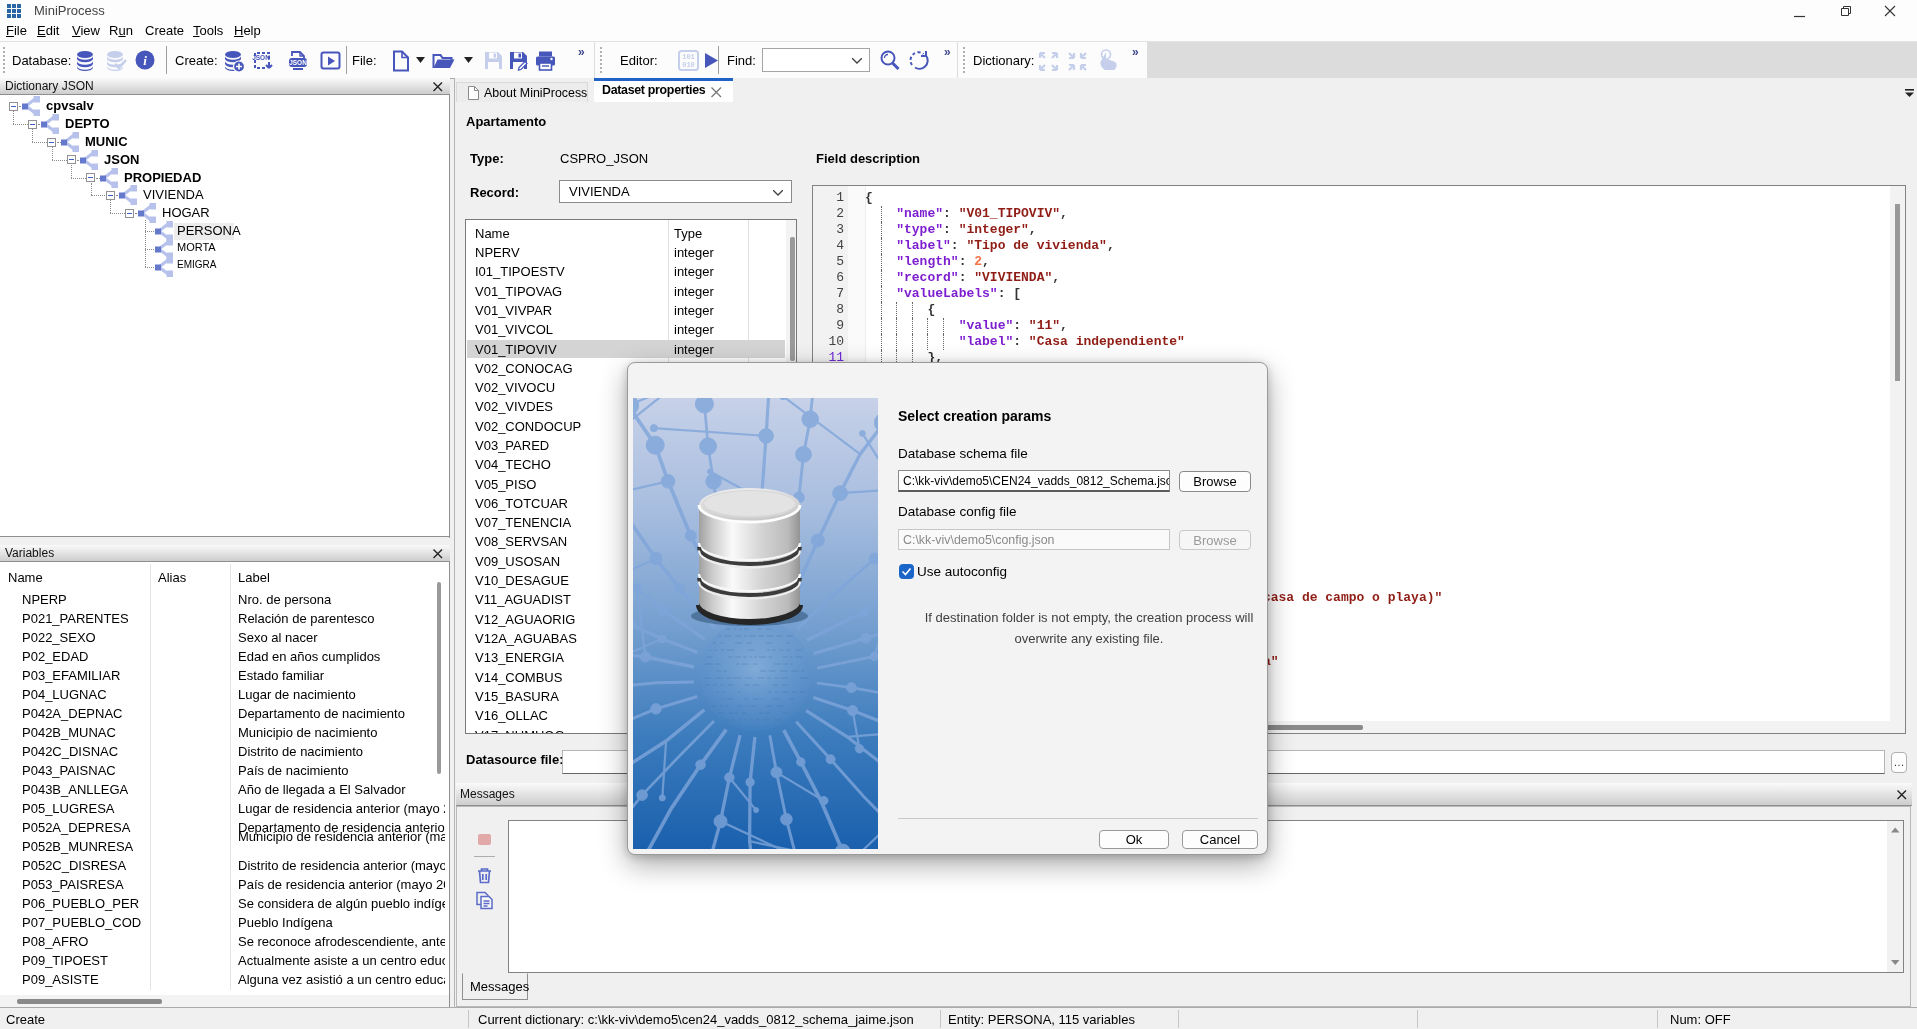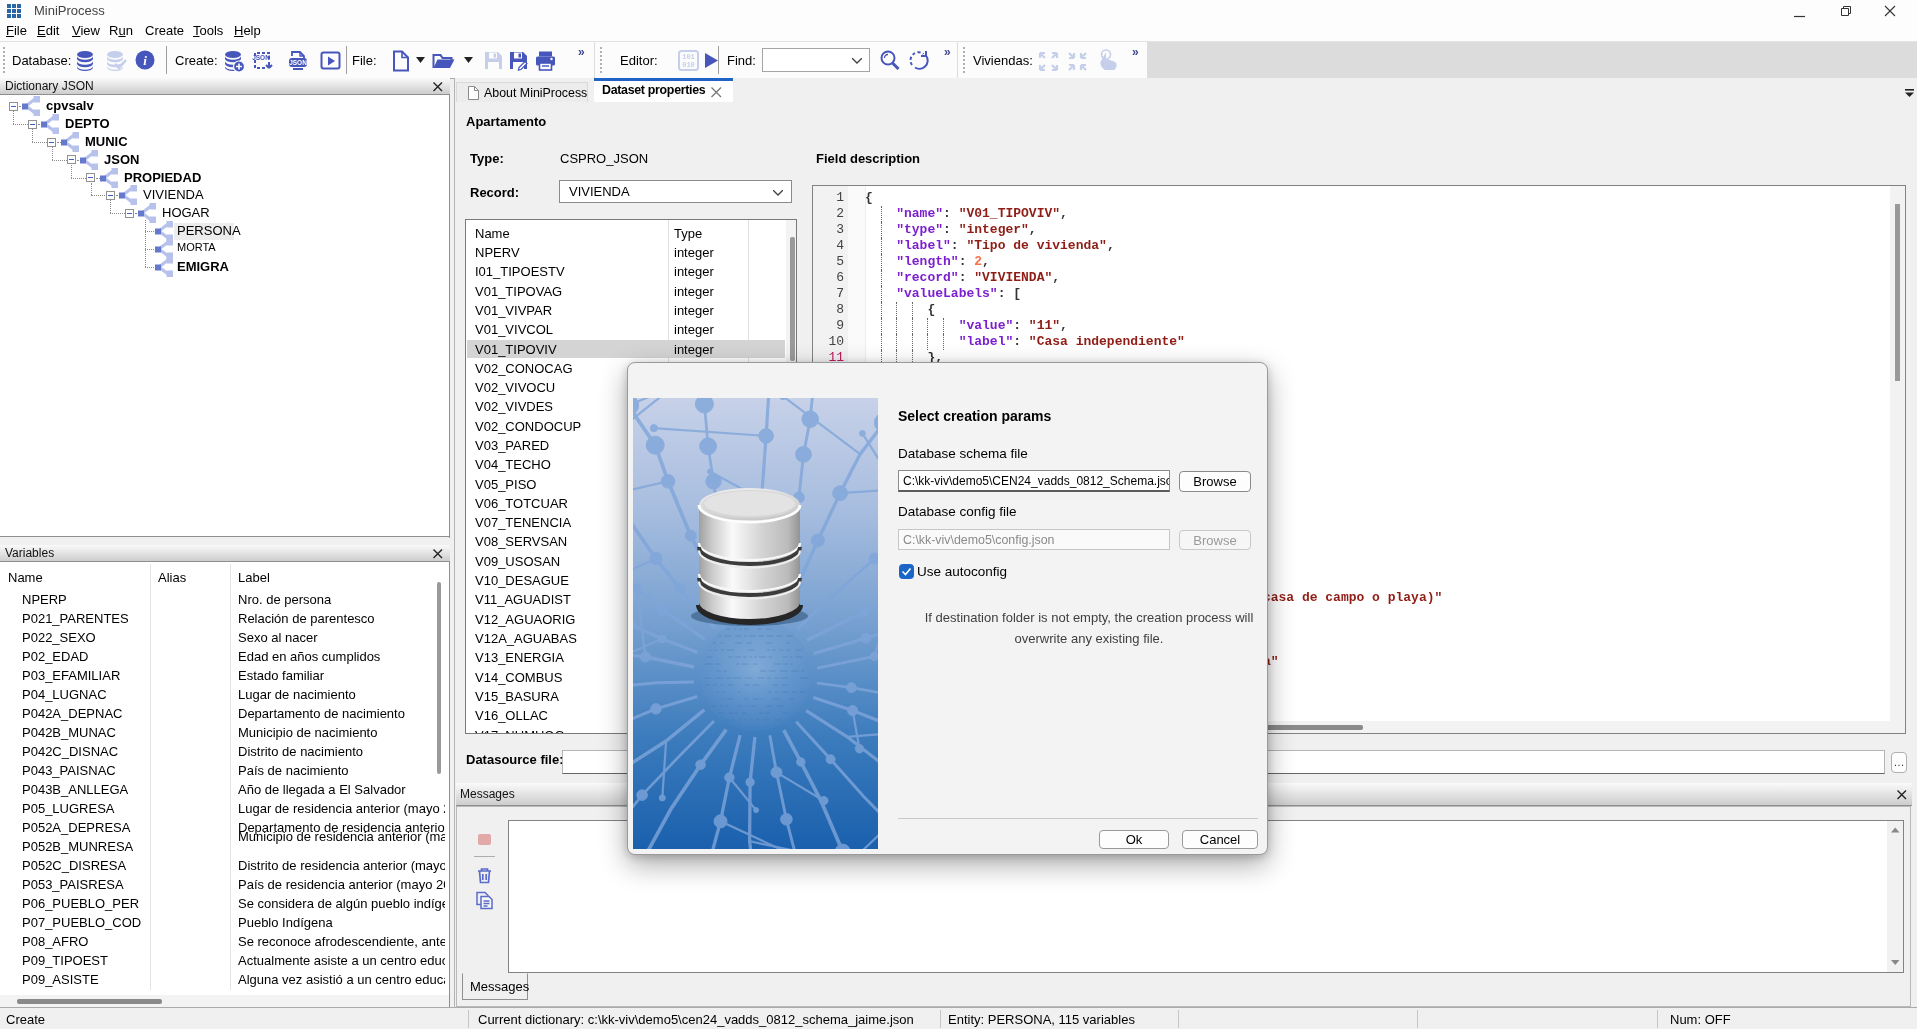--- a/index.html
+++ b/index.html
@@ -163,21 +163,21 @@
 <path d="M13.5 13 l6 6" stroke="#4656bb" stroke-width="3"></path>
 <path d="M5.5 8 a3.5 3.5 0 0 1 3.5 -3.5" stroke="#4656bb" stroke-width="1.3" fill="none"></path>
 </svg>
     <svg class="abs" style="left:908px;top:8px" width="23" height="21">
 <path d="M4 15 a8 8 0 0 1 1 -10.5 a8 8 0 0 1 10.5 -0.5" stroke="#4656bb" stroke-width="2" fill="none" stroke-dasharray="3 2.4"></path>
 <path d="M18 5.5 a8 8 0 0 1 -1 11 a8 8 0 0 1 -10 1" stroke="#4656bb" stroke-width="2" fill="none"></path>
 <path d="M18 1 v5 h-5" stroke="#4656bb" stroke-width="2" fill="none"></path>
 </svg>
     <div class="abs" style="left:944px;top:3px;color:#3f478f;font-weight:bold;font-size:12px;">»</div>
     <div class="abs" style="left:963px;top:5px;height:26px;border-left:2px dotted #b0b0b0;"></div>
-    <div class="abs" style="left:973px;top:11px;">Viviendas:</div>
+    <div class="abs" style="left:973px;top:11px;">Dictionary:</div>
     <svg class="abs" style="left:1037px;top:8px" width="23" height="23">
 <g stroke="#c5cfeb" stroke-width="2.2" fill="#c5cfeb">
 <path d="M8 8 L3 3 m0 0 v5 m0 -5 h5"></path>
         <path d="M15 8 L20 3 m0 0 v5 m0 -5 h-5"></path>
 <path d="M8 15 L3 20 m0 0 v-5 m0 5 h5"></path>
         <path d="M15 15 L20 20 m0 0 v-5 m0 5 h-5"></path>
 </g>
     </svg>
     <svg class="abs" style="left:1066px;top:8px" width="23" height="23">
 <g stroke="#c5cfeb" stroke-width="2.2" fill="#c5cfeb">
@@ -322,21 +322,21 @@
     <div class="abs" style="left:177px;top:145.8px;font-weight:normal;font-size:11px;">MORTA</div>
     <div class="dot-h" style="left:145px;top:171.6px;width:9px;"></div>
     <svg class="abs" style="left:154px;top:160.60000000000002px" width="22" height="22" viewBox="0 0 22 22">
 <g stroke="#b7c2ec" stroke-width="3" fill="none">
         <path d="M5 11 L14 4 M5 11 L14 18"></path>
       </g>
 <rect x="1" y="8.5" width="6" height="6" fill="#6478cc"></rect>
 <rect x="12.5" y="1" width="6.5" height="6.5" fill="#b7c2ec"></rect>
 <rect x="12.5" y="14.5" width="6.5" height="6.5" fill="#b7c2ec"></rect>
 </svg>
-    <div class="abs" style="left:177px;top:163.6px;font-weight:bold;font-size:13px;">EMIGRA</div>
+    <div class="abs" style="left:177px;top:163.6px;font-weight:normal;font-size:10px;">EMIGRA</div>
     <div class="dot-v" style="left:145px;top:125.2px;height:46.4px;"></div>
   </div>
 <div class="abs" style="left:0;top:545px;width:450px;height:462px;border-right:1px solid #8f8f8f;">
  <div class="cap abs" style="left:0;top:0;width:450px;height:17px;">
       <span style="position:absolute;left:5px;top:1px;">Variables</span>
       <svg class="capx" style="top:4px" width="10" height="10">
         <path d="M0.5 0.5 L9 9 M9 0.5 L0.5 9" stroke="#222" stroke-width="1.4" fill="none"></path>
       </svg>
     </div>
  <div class="abs" style="left:0;top:17px;width:449px;height:445px;background:#fff;overflow:hidden;">
@@ -520,21 +520,21 @@
     <div class="abs" style="left:114.4px;top:132px;height:16px;border-left:1px dotted #666;"></div>
     <div class="abs" style="left:130.0px;top:132px;height:16px;border-left:1px dotted #666;"></div>
     <div class="tl mono" style="left:52px;top:132px;font-size:13px;font-weight:bold;">            <span style="color:#7d1fd0">"value"</span><span style="color:#333">: </span><span style="color:#8f1d15">"11"</span><span style="color:#333">,</span></div>
     <div class="tl mono" style="left:0;top:148px;width:31px;text-align:right;color:#444;font-size:13px;">10</div>
     <div class="abs" style="left:67.6px;top:148px;height:16px;border-left:1px dotted #666;"></div>
     <div class="abs" style="left:83.2px;top:148px;height:16px;border-left:1px dotted #666;"></div>
     <div class="abs" style="left:98.8px;top:148px;height:16px;border-left:1px dotted #666;"></div>
     <div class="abs" style="left:114.4px;top:148px;height:16px;border-left:1px dotted #666;"></div>
     <div class="abs" style="left:130.0px;top:148px;height:16px;border-left:1px dotted #666;"></div>
     <div class="tl mono" style="left:52px;top:148px;font-size:13px;font-weight:bold;">            <span style="color:#7d1fd0">"label"</span><span style="color:#333">: </span><span style="color:#8f1d15">"Casa independiente"</span><span style="color:#333"></span></div>
-    <div class="tl mono" style="left:0;top:164px;width:31px;text-align:right;color:#be185d;font-size:13px;">11</div>
+    <div class="tl mono" style="left:0;top:164px;width:31px;text-align:right;color:#6d28d9;font-size:13px;">11</div>
     <div class="abs" style="left:67.6px;top:164px;height:16px;border-left:1px dotted #666;"></div>
     <div class="abs" style="left:83.2px;top:164px;height:16px;border-left:1px dotted #666;"></div>
     <div class="abs" style="left:98.8px;top:164px;height:16px;border-left:1px dotted #666;"></div>
     <div class="tl mono" style="left:52px;top:164px;font-size:13px;font-weight:bold;"><span style="color:#333">        },</span></div>
     <div class="tl mono" style="left:0;top:180px;width:31px;text-align:right;color:#444;font-size:13px;">12</div>
     <div class="abs" style="left:67.6px;top:180px;height:16px;border-left:1px dotted #666;"></div>
     <div class="abs" style="left:83.2px;top:180px;height:16px;border-left:1px dotted #666;"></div>
     <div class="abs" style="left:98.8px;top:180px;height:16px;border-left:1px dotted #666;"></div>
     <div class="tl mono" style="left:52px;top:180px;font-size:13px;font-weight:bold;"><span style="color:#333">        {</span></div>
     <div class="tl mono" style="left:0;top:196px;width:31px;text-align:right;color:#444;font-size:13px;">13</div>

